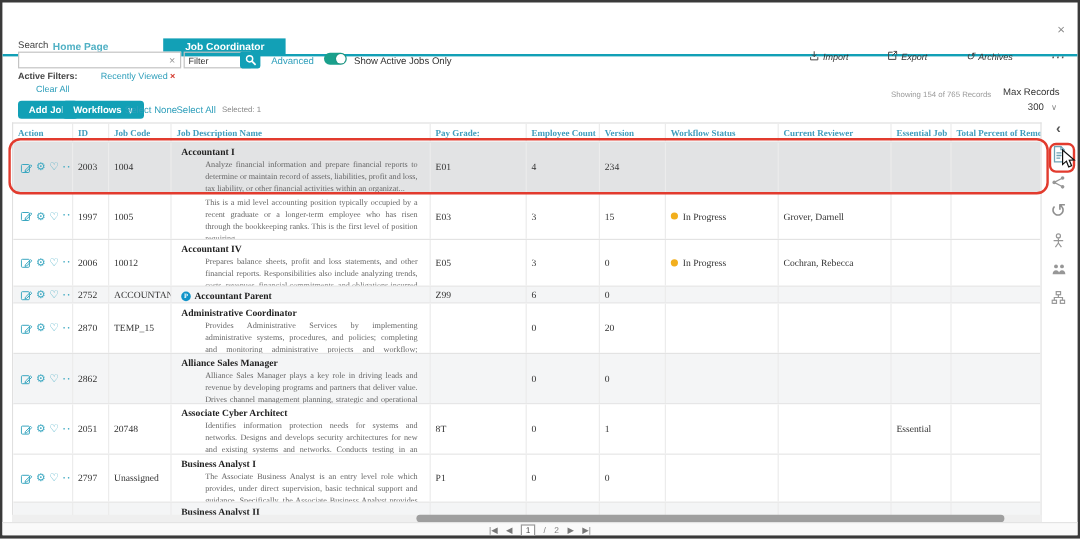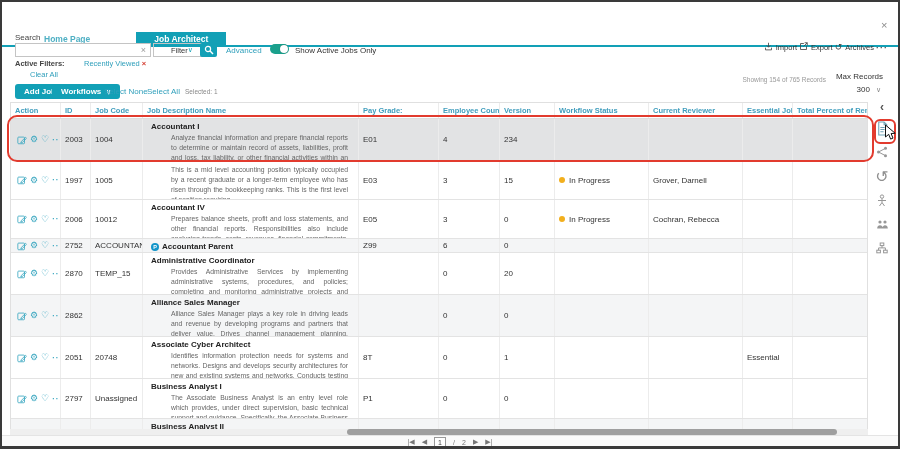--- a/index.html
+++ b/index.html
@@ -17,33 +17,33 @@
   .tab.active { margin-left:28px; background:#12a0b6; color:#fff; }
   .close-x { position:absolute; left:879px; top:17px; font-size:11px; color:#8a8a8a; cursor:pointer; }
 
   
   .search-label { position:absolute; left:13px; top:31px; font-size:8px; color:#444; }
   .search-box { position:absolute; left:13px; top:41px; width:136px; height:14px;
                 border:1px solid #c4c4c4; background:#fff; display:flex; align-items:center; }
   .search-box .clear { margin-left:auto; margin-right:4px; color:#9a9a9a; font-size:9px; cursor:pointer; }
   .filter-select { position:absolute; left:151px; top:41px; width:56px; height:14px;
                    border:1px solid #c4c4c4; display:flex; align-items:center; font-size:7.5px; color:#333;
-                   padding:0 17px; cursor:pointer; }
+                   padding:0 3px; cursor:pointer; }
   .filter-select .chev { margin-left:auto; color:#12a0b6; font-size:7px; }
   .search-btn { position:absolute; left:198px; top:41px; width:17px; height:14px; background:#12a0b6;
                 border:none; border-radius:2px; display:flex; align-items:center; justify-content:center; cursor:pointer; }
   .advanced { position:absolute; left:224px; top:44px; font-size:8px; color:#2f9fbb; cursor:pointer; }
   .toggle { position:absolute; left:268px; top:42px; width:19px; height:10px; border-radius:5px;
             background:#1aa08c; cursor:pointer; }
   .toggle .knob { position:absolute; right:1px; top:1px; width:8px; height:8px; border-radius:50%;
                   background:#fff; box-shadow:0 0 1px rgba(0,0,0,.4); }
   .toggle-label { position:absolute; left:293px; top:44px; font-size:8px; color:#333; }
 
   
-  .top-actions { position:absolute; right:10px; top:40px; display:flex; align-items:center; gap:2px; }
+  .top-actions { position:absolute; right:10px; top:40px; display:flex; align-items:center; gap:32px;font-style:italic; }
   .ta-item { display:flex; align-items:center; gap:3px; font-size:7.5px; color:#333; cursor:pointer; }
   .ta-item .uicon { font-size:9px; color:#444; line-height:1; }
   .more-dots { font-size:9px; color:#555; letter-spacing:1px; font-weight:bold; cursor:pointer; }
 
   
   .af-label { position:absolute; left:13px; top:57px; font-size:7.5px; font-weight:bold; color:#444; }
   .af-chip  { position:absolute; left:61px; top:57px; font-size:7.5px; color:#2f9fbb; cursor:pointer;margin-left:21px; }
   .af-chip .rm { color:#d43a2e; font-weight:bold; margin-left:2px; font-size:7.5px; }
   .clear-all { position:absolute; left:28px; top:68px; font-size:7.5px; color:#2f9fbb; cursor:pointer; }
 
@@ -60,21 +60,21 @@
 
   
   .showing { position:absolute; right:72px; top:74px; font-size:6.5px; color:#999; }
   .max-label { position:absolute; right:15px; top:70px; font-size:8px; color:#333; }
   .max-value { position:absolute; right:17px; top:83px; font-size:8px; color:#333; display:flex; gap:6px;
                align-items:center; cursor:pointer; }
   .max-value .chev { color:#888; font-size:7px; }
 
   
   .tbl { position:absolute; left:8px; top:100px; width:858px; height:333px; overflow:hidden;
-         border:1px solid #e0e0e0; border-bottom:none; background:#fff; }
+         border:1px solid #e0e0e0; border-bottom:none; background:#fff;font-family:Liberation Serif, serif; }
   .thead, .trow { display:grid;
      grid-template-columns:50px 30px 52px 216px 80px 61px 55px 94px 94px 50px 76px; }
   .thead { height:16px; border-bottom:1px solid #ddd; }
   .hcell { font-size:7.5px; font-weight:bold; color:#3f9dbd; display:flex; align-items:center;
            padding:0 4px; border-right:1px solid #ececec; overflow:hidden; white-space:nowrap; cursor:pointer; }
   .trow { border-bottom:1px solid #e3e3e3; background:#fff; }
   .trow.shaded { background:#f4f5f6; }
   .trow.selected { background:#e2e3e4; }
   .cell { border-right:1px solid #ececec; overflow:hidden; font-size:8px; color:#333;
           display:flex; align-items:center; padding:0 4px; }
@@ -115,21 +115,21 @@
               border:2px solid #e23b2e; border-radius:6px; pointer-events:none; }
   .cursor { position:absolute; left:882px; top:122px; pointer-events:none; }
 </style>
 </head>
 <body>
 
 <div class="frame">
 
   <div class="tabbar">
     <div class="tab home">Home Page</div>
-    <div class="tab active">Job Architect</div>
+    <div class="tab active">Job Coordinator</div>
   </div>
   <div class="close-x">×</div>
 
   <div class="search-label">Search</div>
   <div class="search-box">
     <span class="clear">×</span>
   </div>
   <div class="filter-select">
     <span>Filter</span>
     <span class="chev">∨</span>

